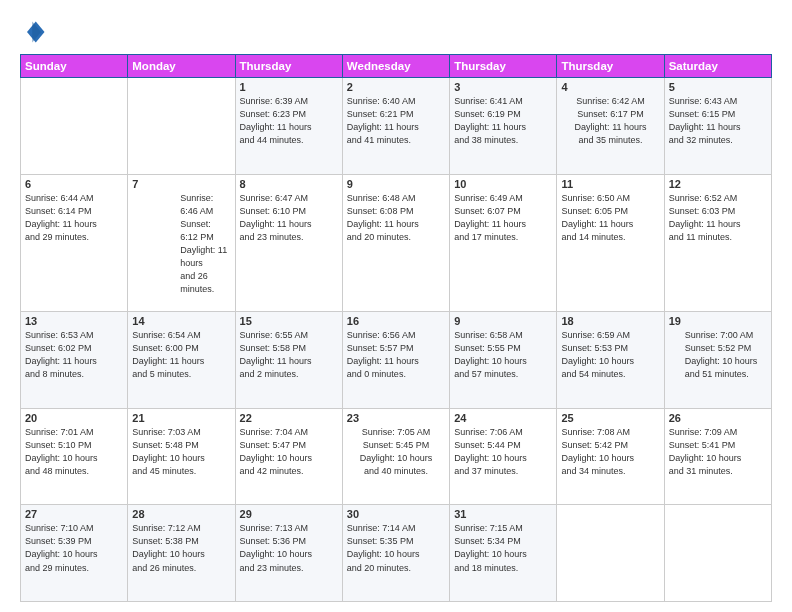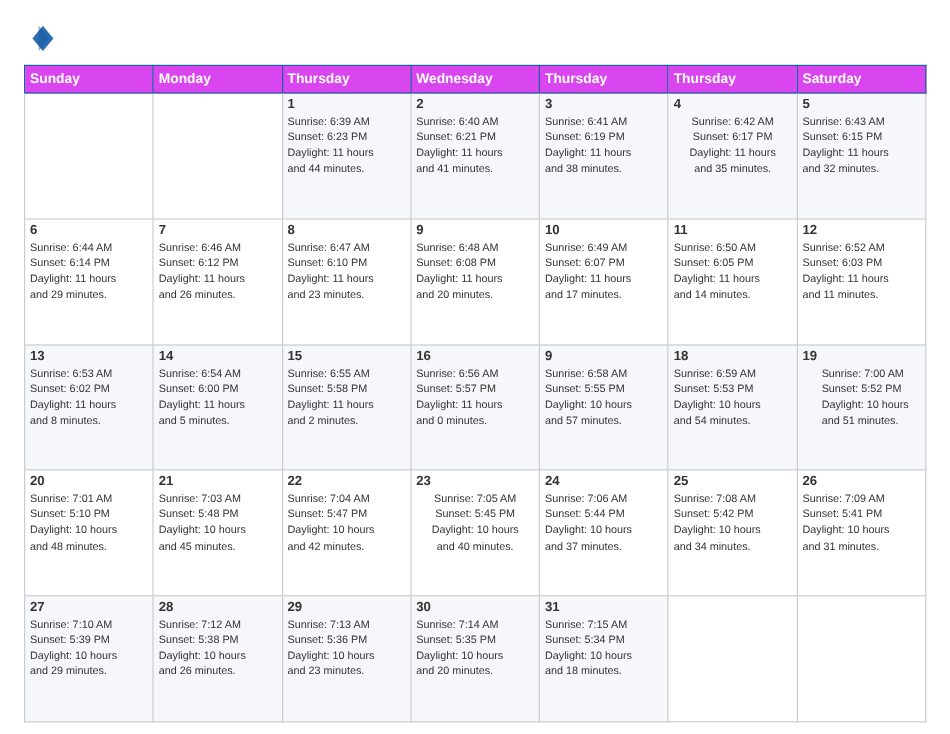--- a/index.html
+++ b/index.html
@@ -173,21 +173,21 @@
         <tr>
           <td>
             <span class="day-num">6</span>
             <div class="day-info" style="white-space: pre-line;">Sunrise: 6:44 AM
 Sunset: 6:14 PM
 Daylight: 11 hours
 and 29 minutes.</div>
           </td>
           <td>
             <span class="day-num">7</span>
-            <div class="day-info" style="white-space: pre-line;">Sunrise: 6:46 AM
+            <div class="day-info" style="white-space: pre-line; margin-left: 48px;">Sunrise: 6:46 AM
 Sunset: 6:12 PM
 Daylight: 11 hours
 and 26 minutes.</div>
           </td>
           <td>
             <span class="day-num">8</span>
             <div class="day-info" style="white-space: pre-line;">Sunrise: 6:47 AM
 Sunset: 6:10 PM
 Daylight: 11 hours
 and 23 minutes.</div>

